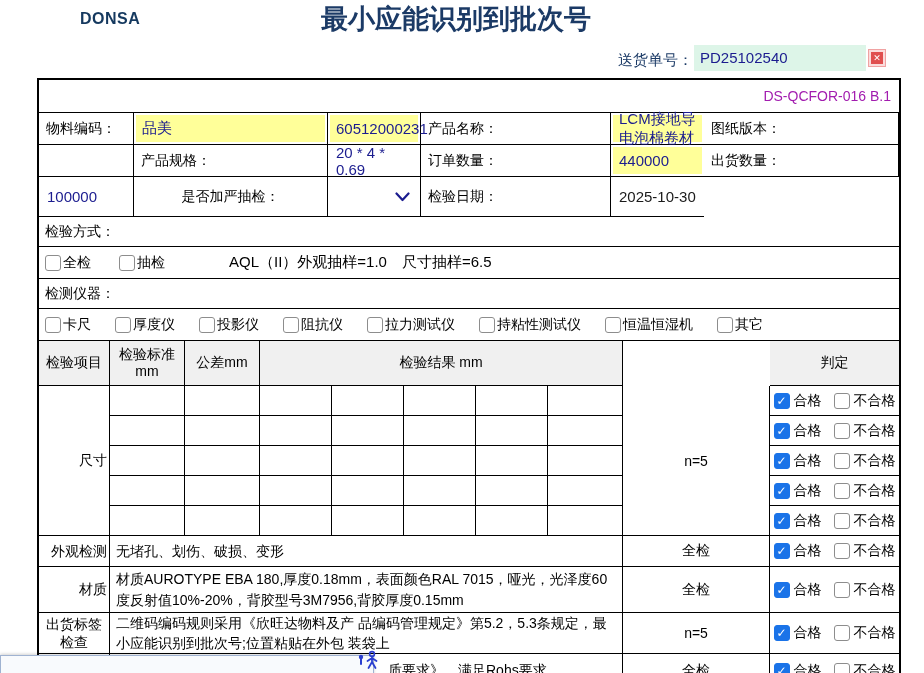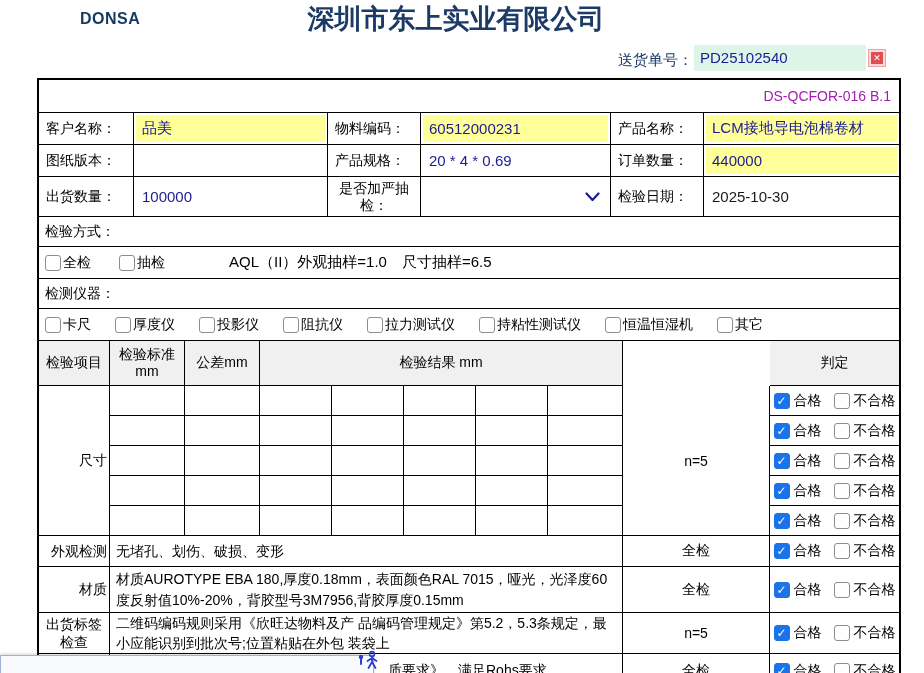--- a/index.html
+++ b/index.html
@@ -79,40 +79,37 @@
     background:#f8fafd; border:1px solid #9fb2d1; box-shadow:0 -1px 3px rgba(0,0,0,.18); z-index:40; }
   .person-ico { position:absolute; left:357px; top:650px; z-index:50; }
   .pad-offset { padding-left:278px; }
 </style>
 </head>
 <body>
 
 <div class="page">
 
   <div class="logo">DONSA</div>
-  <div class="company">深圳市东上实业有限公司</div>
+  <div class="company">最小应能识别到批次号</div>
   <div class="delivery-label">送货单号：</div>
   <div class="delivery-input">PD25102540</div>
   <div class="broken-img">
     <span class="inner">✕</span>
   </div>
 
   <div class="report-table">
 
     <div class="doc-row">DS-QCFOR-016 B.1</div>
 
     <div class="info-grid">
       <div class="cell lbl">
-          <span>客户名称：</span>
+          <span>物料编码：</span>
         </div>
       <div class="cell val-cell">
           <div class="inp yellow">品美</div>
-        </div>
-      <div class="cell lbl">
-          <span>物料编码：</span>
         </div>
       <div class="cell val-cell">
           <div class="inp yellow">60512000231</div>
         </div>
       <div class="cell lbl">
           <span>产品名称：</span>
         </div>
       <div class="cell nr val-cell">
           <div class="inp yellow">LCM接地导电泡棉卷材</div>
         </div>

